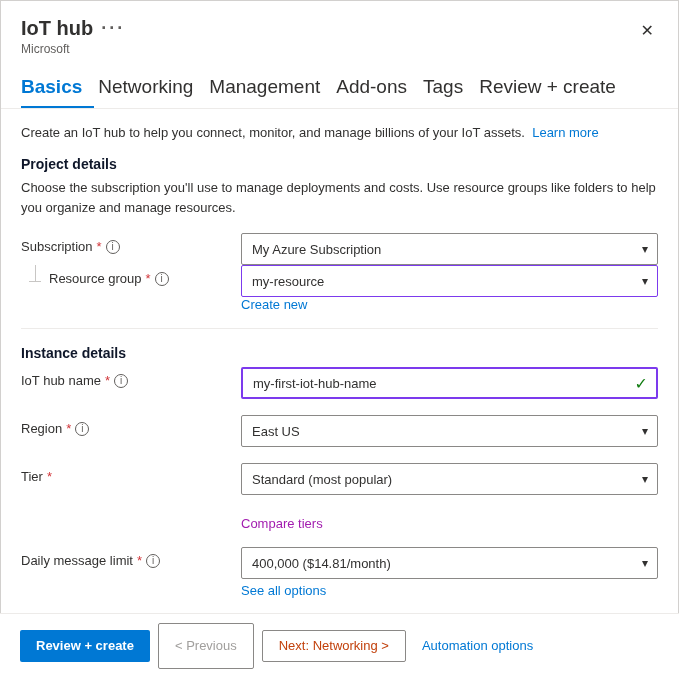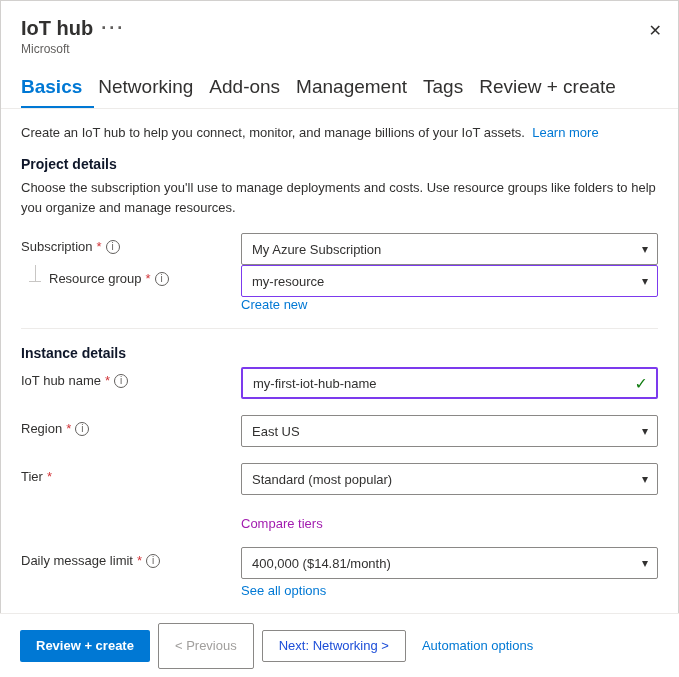--- a/index.html
+++ b/index.html
@@ -12,21 +12,21 @@
       height: 677px;
       overflow: hidden;
       border: 1px solid #d2d0ce;
     }
 
     
     .dialog-header {
       display: flex;
       justify-content: space-between;
       align-items: flex-start;
-      padding: 16px 12px 4px 20px;
+      padding: 16px 20px 4px 20px;
     }
     .dialog-title-area {}
     .dialog-title {
       font-size: 20px;
       font-weight: 600;
       color: #323130;
       display: flex;
       align-items: center;
       gap: 8px;
     }
@@ -259,21 +259,21 @@
       cursor: pointer;
       height: 46px;
     }
     .btn-secondary:disabled {
       color: #a19f9d;
       cursor: not-allowed;
     }
 
     .btn-outline {
       background: #fff;
-      color: #1d4ed8;
+      color: #c2410c;
       border: 1px solid #8a8886;
       border-radius: 2px;
       padding: 6px 16px;
       font-size: 13px;
       cursor: pointer;
       height: 32px;
     }
 
     .btn-link {
       background: none;
@@ -302,22 +302,22 @@
       <span class="dialog-title-dots">···</span>
     </div>
     <div class="dialog-subtitle">Microsoft</div>
   </div>
   <button class="close-btn">✕</button>
 </div>
 
 <div class="tabs">
   <div class="tab active">Basics</div>
   <div class="tab">Networking</div>
+  <div class="tab">Management</div>
   <div class="tab">Add-ons</div>
-  <div class="tab">Management</div>
   <div class="tab">Tags</div>
   <div class="tab">Review + create</div>
 </div>
 
 <div class="content">
   <p class="description-text">
     <span>Create an IoT hub to help you connect, monitor, and manage billions of your IoT assets.</span>
     &nbsp;<a class="learn-more">Learn more</a>
   </p>
 

